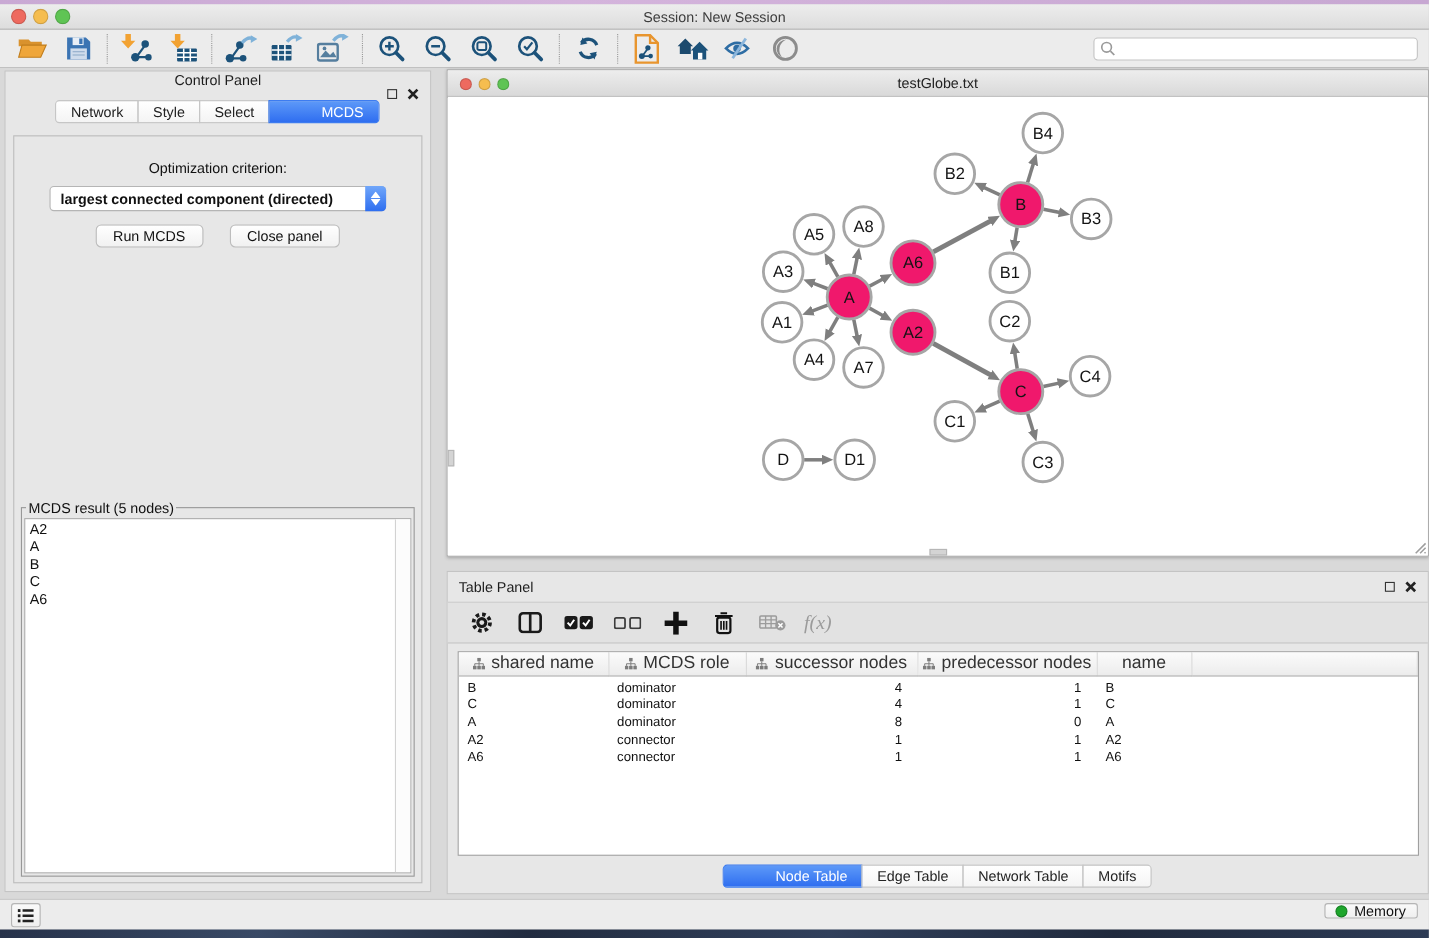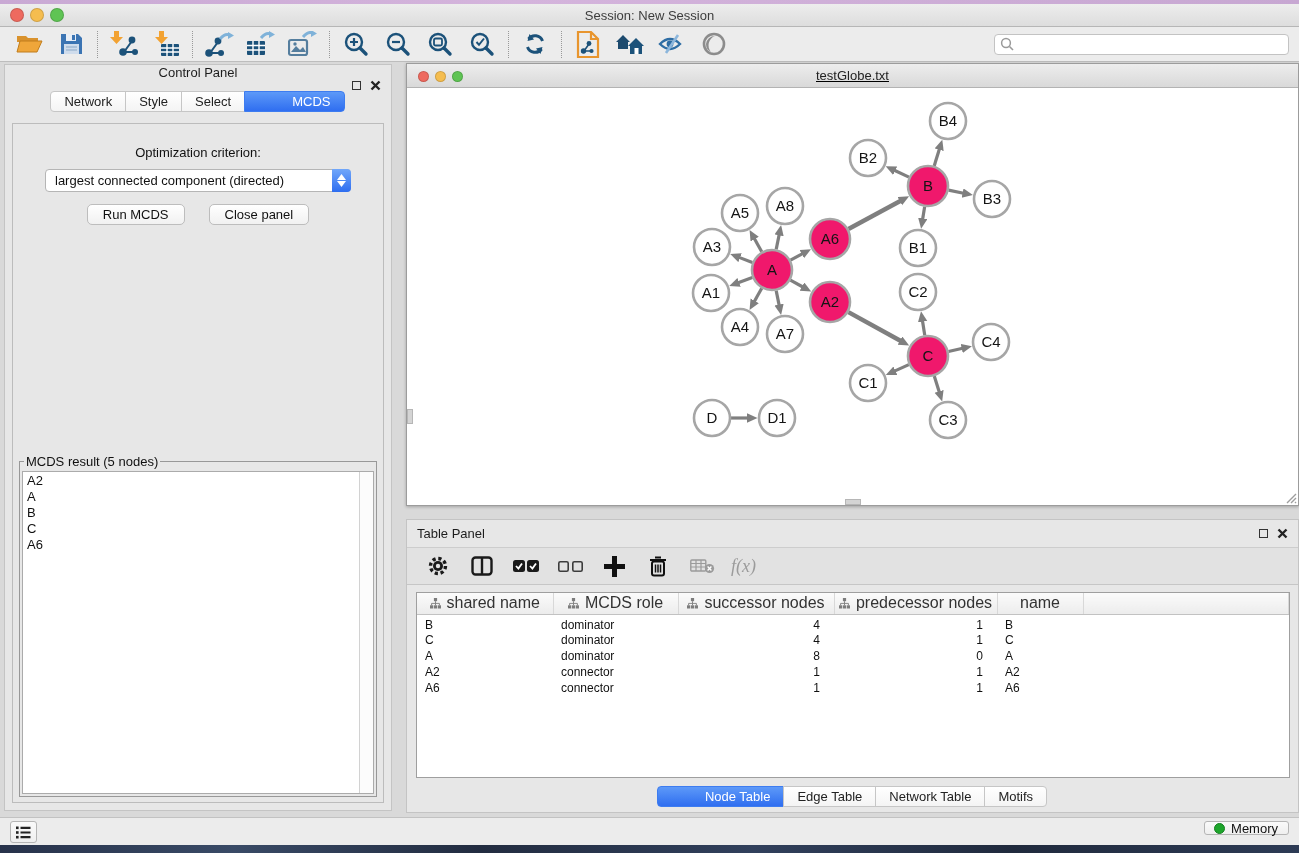--- a/index.html
+++ b/index.html
@@ -27,33 +27,33 @@
   .cp-header { height:26px; display:flex; align-items:center; padding:0 10px; font-size:13px; color:#1d1d1d;flex-direction:column; }
   .panel-icons { margin-left:auto; display:flex; gap:9px; align-items:center; }
   .float-box { width:9px; height:9px; border:1.5px solid #333; display:inline-block; }
   .cp-tabs { display:flex; justify-content:center; }
   .seg-tab { height:21px; line-height:19px; padding:0 13px; font-size:13px; color:#222; background:linear-gradient(#ffffff,#f4f4f4); border:1px solid #c6c6c6; margin-left:-1px; cursor:default; }
   .seg-tab:first-child { border-radius:4px 0 0 4px; }
   .seg-tab:last-child { border-radius:0 4px 4px 0; }
   .seg-tab.active { background:linear-gradient(#5d99f8,#2f6ef0); border-color:#3d7cf0; color:#fff;padding-left:47px; }
   .cp-body { position:absolute; top:58px; left:7px; right:7px; bottom:7px; border:1px solid #bcbcbc; background:#e7e7e7; position:absolute; }
   .opt-label { text-align:center; margin-top:21px; font-size:13px; color:#111; }
-  .dropdown { margin:9px auto 0; width:306px; height:23px; background:#fff; border:1px solid #b5b5b5; border-radius:4px; position:relative; font-size:13px; line-height:21px; padding-left:9px; color:#111; }
+  .dropdown { margin:9px auto 0; width:306px; height:23px; background:#fff; border:1px solid #b5b5b5; border-radius:4px; position:relative; font-size:13px; line-height:21px; padding-left:9px; color:#111;font-weight:bold; }
   .dd-btn { position:absolute; right:-1px; top:-1px; width:19px; height:23px; border-radius:0 4px 4px 0; background:linear-gradient(#71a7fa,#2e6ef0); display:flex; flex-direction:column; align-items:center; justify-content:center; gap:1px; }
   .btn-row { display:flex; justify-content:center; gap:24px; margin-top:12px; }
   .mac-btn { height:21px; padding:0 15px; font-size:13px; color:#111; background:linear-gradient(#ffffff,#f1f1f1); border:1px solid #bdbdbd; border-radius:5px; cursor:default; }
   .mcds-fieldset { position:absolute; top:330px; left:6px; right:6px; bottom:5px; border:1px solid #989898; padding:2px; }
   .mcds-fieldset legend { font-size:13px; color:#111; padding:0 2px; margin-left:2px; }
   .listbox { width:100%; height:100%; background:#fff; border:1px solid #ababab; font-size:13px; color:#111; padding:1px 4px; position:relative; overflow:hidden; }
   .listbox .li { line-height:16px; }
   .lb-scroll { position:absolute; top:0; right:0; bottom:0; width:14px; background:#fcfcfc; border-left:1px solid #d2d2d2; }
 
   
   .network-window { position:absolute; left:406px; top:1px; width:893px; height:443px; border:1px solid #9c9c9c; background:#fff; box-shadow:0 1px 3px rgba(0,0,0,.25); }
-  .nw-titlebar { height:24px; background:linear-gradient(#ededed,#d9d9d9); border-bottom:1px solid #b3b3b3; position:relative;text-decoration:underline; }
+  .nw-titlebar { height:24px; background:linear-gradient(#ededed,#d9d9d9); border-bottom:1px solid #b3b3b3; position:relative; }
   .ntl { position:absolute; top:7px; width:11px; height:11px; border-radius:50%; border:1px solid rgba(0,0,0,.15); }
   .ntl.red{left:11px;background:#ee6a5f}.ntl.yellow{left:28px;background:#f5bd4f}.ntl.green{left:45px;background:#5fc454}
   .nw-title { text-align:center; line-height:24px; font-size:13px; color:#222; }
   .nw-canvas { position:absolute; top:25px; left:0; right:0; bottom:0; background:#fff; }
   .nw-canvas svg { display:block; }
   .scroll-thumb-left { position:absolute; left:0; top:320px; width:6px; height:15px; background:#d4d4d4; border:1px solid #b6b6b6; }
   .scroll-thumb-bottom { position:absolute; left:438px; bottom:0; width:16px; height:6px; background:#d4d4d4; border:1px solid #b6b6b6; }
   .grip { position:absolute; right:1px; bottom:1px; }
 
   

